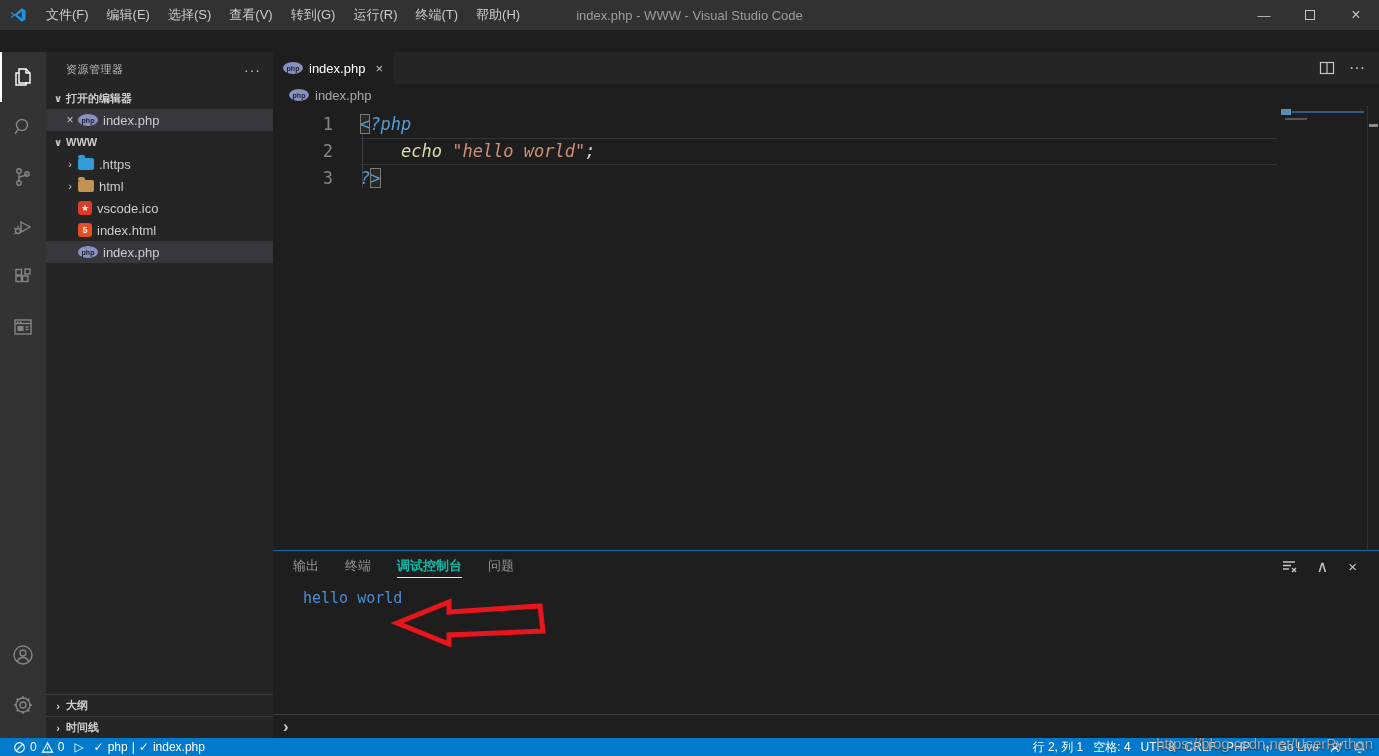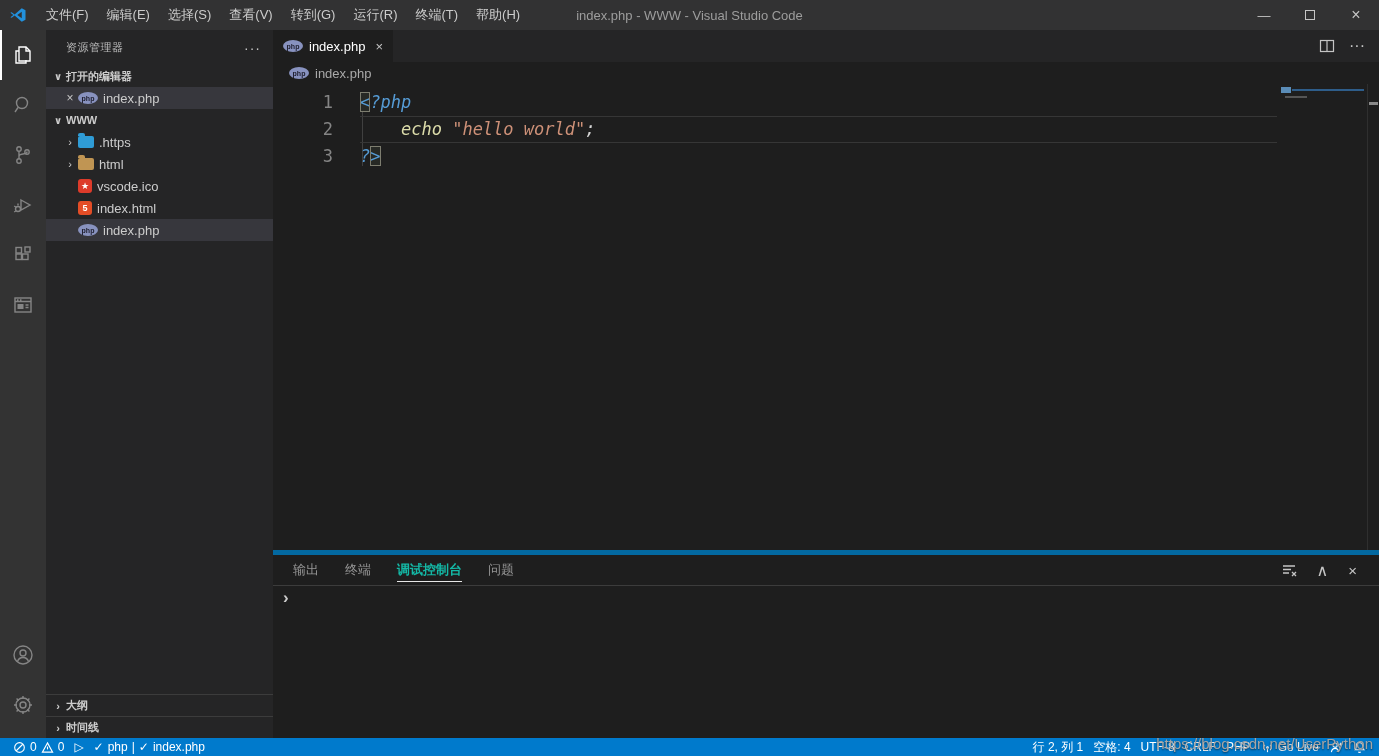--- a/index.html
+++ b/index.html
@@ -15,21 +15,21 @@
     flex:0 0 30px;position:relative;font-size:13px;color:#cccccc;}
   .vscode-logo{width:18px;height:18px;margin:0 10px 0 9px;}
   .menu-item{padding:0 9px;height:30px;line-height:30px;cursor:default;}
   .win-title{position:absolute;left:50%;transform:translateX(-50%);color:#9d9d9d;}
   .win-controls{margin-left:auto;display:flex;height:30px;}
   .win-btn{width:46px;height:30px;display:flex;align-items:center;justify-content:center;
     color:#c5c5c5;font-size:13px;}
   .max-box{width:10px;height:10px;border:1px solid #c5c5c5;display:inline-block;}
 
   
-  .main{flex:1;display:flex;min-height:0;}
+  .main{flex:1;display:flex;min-height:0;margin-top:22px;}
 
   
   .activitybar{width:46px;background:var(--activitybar-bg);display:flex;flex-direction:column;
     align-items:center;flex:0 0 46px;}
   .ab-icon{width:46px;height:50px;display:flex;align-items:center;justify-content:center;
     color:#858585;border-left:2px solid transparent;border-right:2px solid transparent;}
   .ab-icon.active{color:#ffffff;border-left:2px solid #ffffff;}
   .ab-icon svg{stroke:currentColor;fill:none;stroke-width:1.4;}
   .ab-bottom{margin-top:auto;display:flex;flex-direction:column;align-items:center;padding-bottom:8px;}
 
@@ -86,21 +86,21 @@
   .indent-guide{position:absolute;left:89px;top:27px;width:1px;height:55px;background:#404040;}
   .minimap{position:absolute;top:0;right:12px;width:90px;bottom:0;}
   .mm-row1{position:absolute;top:3px;left:4px;height:6px;display:flex;align-items:center;}
   .mm-stub{width:10px;height:6px;background:#5b8db8;margin-right:1px;}
   .mm-line{width:72px;height:2px;background:#2e5d8a;}
   .mm-row2{position:absolute;top:12px;left:8px;width:22px;height:2px;background:#555;}
   .scrollbar{position:absolute;top:0;right:0;width:12px;bottom:0;border-left:1px solid #2f2f2f;}
   .sb-marker{position:absolute;top:18px;left:1px;right:1px;height:3px;background:#8a8a8a;}
 
   
-  .panel{height:188px;flex:0 0 188px;border-top:5px solid #0369a1;position:relative;
+  .panel{height:188px;flex:0 0 188px;border-top:1px solid #0369a1;position:relative;
     display:flex;flex-direction:column;background:var(--editor-bg);}
   .panel-tabs{height:30px;display:flex;align-items:center;padding-left:20px;flex:0 0 30px;}
   .panel-tab{margin-right:26px;font-size:13px;color:#969696;cursor:pointer;height:30px;
     line-height:30px;position:relative;}
   .panel-tab.active{color:#14b8a6;font-weight:bold;}
   .panel-tab.active:after{content:"";position:absolute;left:0;right:0;bottom:3px;height:1px;background:#e7e7e7;}
   .panel-actions{margin-left:auto;display:flex;align-items:center;gap:20px;padding-right:22px;color:#c5c5c5;}
   .panel-body{flex:1;position:relative;font-family:"DejaVu Sans Mono",monospace;font-size:15px;}
   .console-line{position:absolute;top:8px;left:30px;color:var(--output-text);}
   .red-arrow{position:absolute;left:118px;top:14px;}
@@ -332,20 +332,26 @@
           <span class="panel-tab">问题</span>
           <div class="panel-actions">
             <svg width="16" height="16" viewBox="0 0 16 16" style="stroke:#c5c5c5;fill:none;stroke-width:1.3">
                 <path d="M2 4h12M2 7.5h8M2 11h6"></path>
                 <path d="M11 10l4 4M15 10l-4 4"></path>
               </svg>
             <span>∧</span>
             <span style="font-size:15px">×</span>
           </div>
         </div>
+        <div class="panel-body">
+          <span class="console-line">hello world</span>
+          <svg class="red-arrow" width="160" height="52" viewBox="0 0 160 52">
+            <polygon points="6,28 58,7 58,17 149,11 152,36 58,40 58,49" fill="none" stroke="#e8151d" stroke-width="5"></polygon>
+          </svg>
+        </div>
         <div class="console-input">
           <span style="font-size:17px;font-weight:bold">›</span>
         </div>
       </div>
     </div>
   </div>
 
   <div class="statusbar">
     <div class="sb-item">
       <svg width="13" height="13" viewBox="0 0 14 14">

